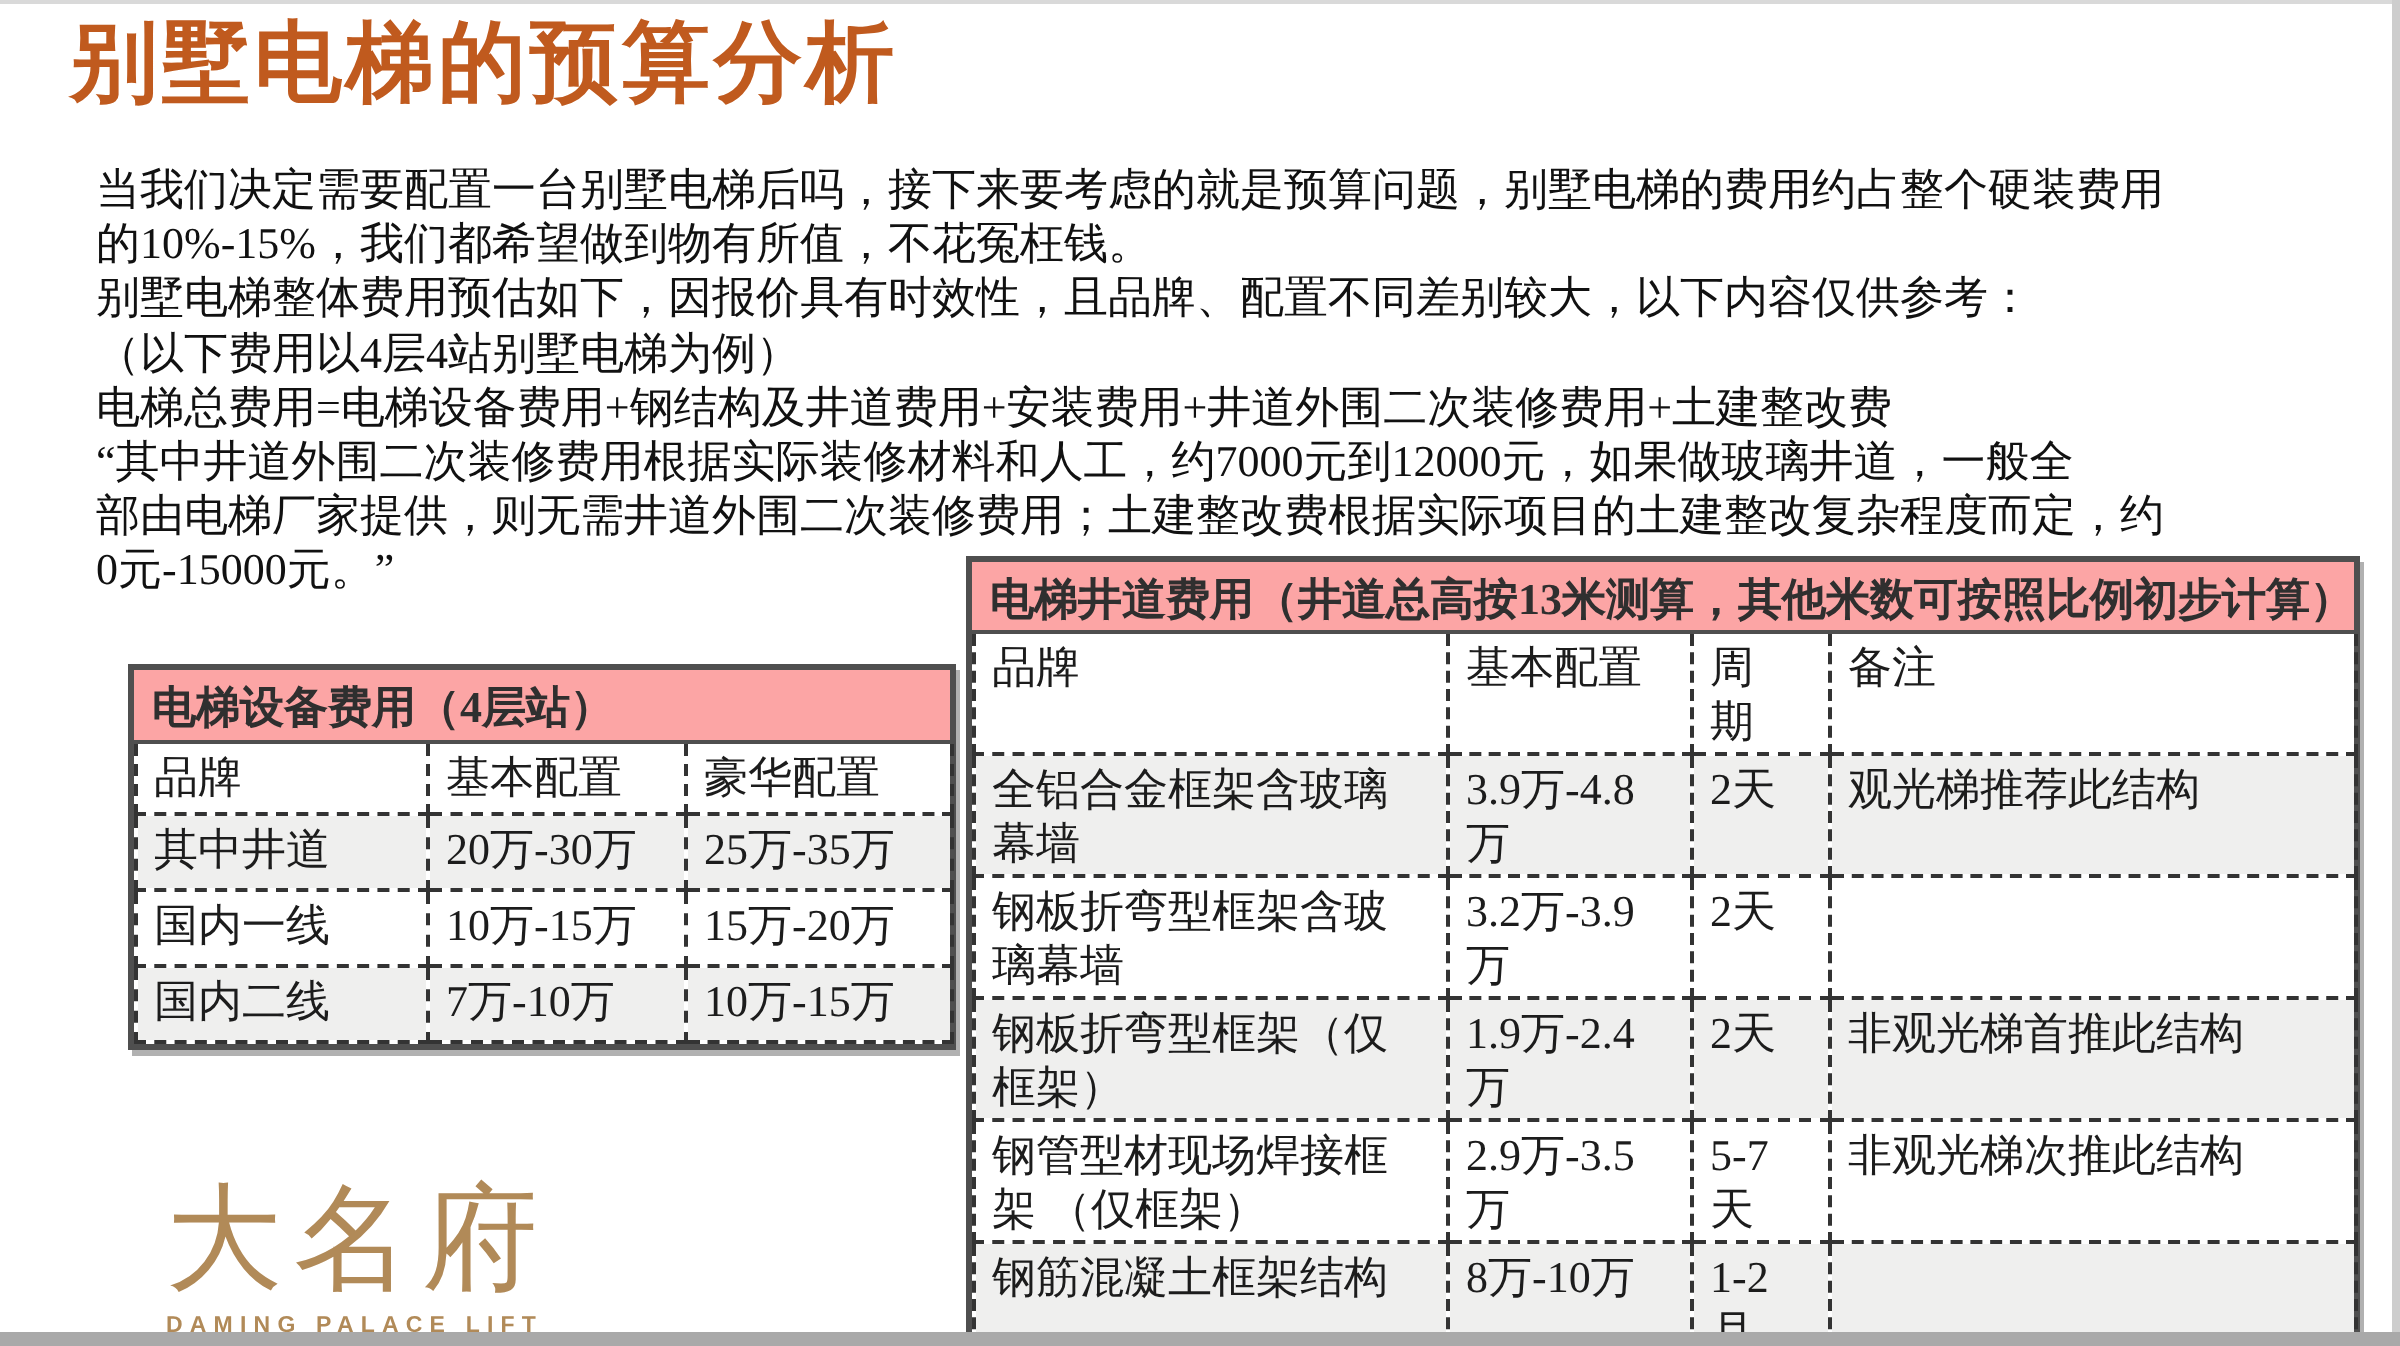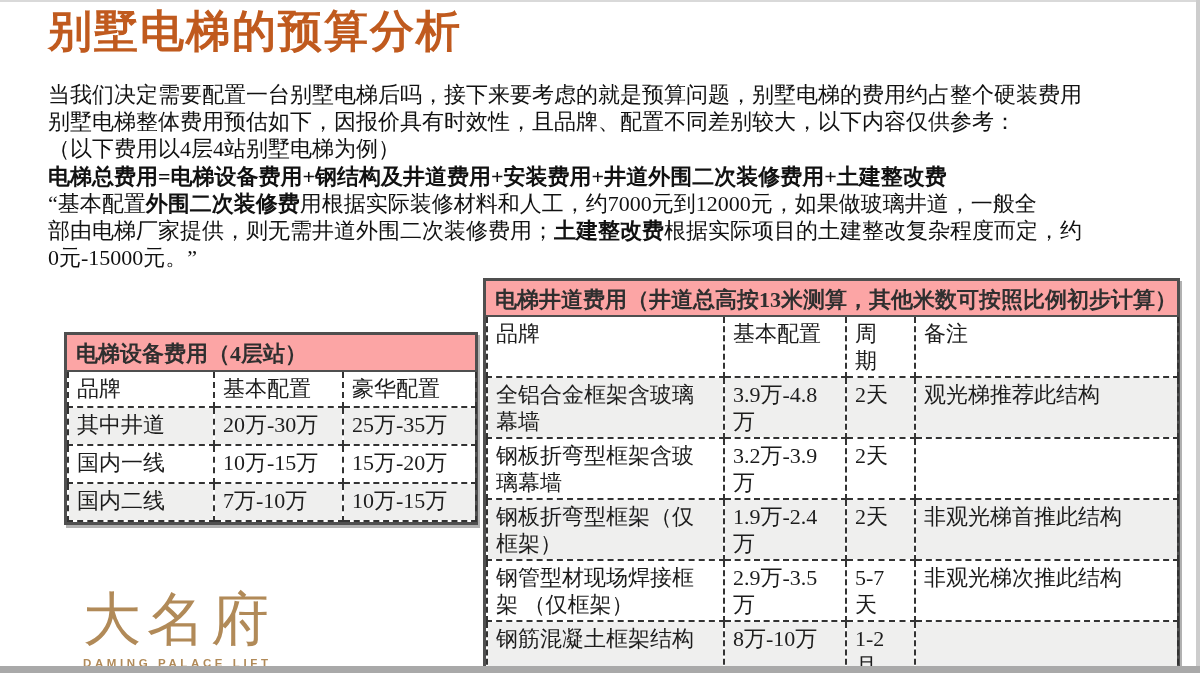--- a/index.html
+++ b/index.html
@@ -9,27 +9,27 @@
     background:#ffffff;
     overflow:hidden;
     font-family:"Liberation Serif","DejaVu Serif",serif;
     color:#111;
   }
   .edge-top{position:absolute;left:0;top:0;width:1200px;height:2px;background:#d9d9d9;}
   .edge-right{position:absolute;right:0;top:0;width:4px;height:673px;background:#cdcdcd;}
   .edge-bottom{position:absolute;left:0;bottom:0;width:1200px;height:7px;background:#a9a9a9;}
 
   .title{
-    position:absolute;left:48px;top:2px;margin:0;
+    position:absolute;left:35px;top:2px;margin:0;
     font-size:44px;font-weight:bold;color:#C05A1E;letter-spacing:2px;
   }
 
   .body-text{position:absolute;left:48px;top:81px;width:1120px;}
   .line{font-size:22px;line-height:27.2px;white-space:nowrap;}
-  .line .b{font-weight:bold;}
+  .line .b{font-weight:normal;}
 
   .tblwrap{
     position:absolute;
     border:3px solid #4f4f4f;
     box-shadow:2px 3px 0 rgba(125,125,125,.6);
     background:#ffffff;
   }
   .tblwrap.left{left:64px;top:332px;width:408px;}
   .tblwrap.right{left:483px;top:278px;width:691px;}
   .band{
@@ -69,24 +69,25 @@
 <body>
 
 <div class="slide">
   <div class="edge-top"></div>
   <div class="edge-right"></div>
 
   <h1 class="title">别墅电梯的预算分析</h1>
 
   <div class="body-text">
     <div class="line"><span>当我们决定需要配置一台别墅电梯后吗，接下来要考虑的就是预算问题，别墅电梯的费用约占整个硬装费用</span><span class="b"></span><span></span></div>
+    <div class="line"><span>的10%-15%，我们都希望做到物有所值，不花冤枉钱。</span><span class="b"></span><span></span></div>
     <div class="line"><span>别墅电梯整体费用预估如下，因报价具有时效性，且品牌、配置不同差别较大，以下内容仅供参考：</span><span class="b"></span><span></span></div>
     <div class="line"><span>（以下费用以4层4站别墅电梯为例）</span><span class="b"></span><span></span></div>
     <div class="line"><span></span><span class="b">电梯总费用=电梯设备费用+钢结构及井道费用+安装费用+井道外围二次装修费用+土建整改费</span><span></span></div>
-    <div class="line"><span>“基本配置</span><span class="b">外围二次装修费</span><span>用根据实际装修材料和人工，约7000元到12000元，如果做玻璃井道，一般全</span></div>
+    <div class="line"><span>“其中井道</span><span class="b">外围二次装修费</span><span>用根据实际装修材料和人工，约7000元到12000元，如果做玻璃井道，一般全</span></div>
     <div class="line"><span>部由电梯厂家提供，则无需井道外围二次装修费用；</span><span class="b">土建整改费</span><span>根据实际项目的土建整改复杂程度而定，约</span></div>
     <div class="line"><span>0元-15000元。”</span><span class="b"></span><span></span></div>
   </div>
 
   <div class="tblwrap left">
     <div class="band">电梯设备费用（4层站）</div>
     <table>
       <colgroup>
           <col style="width:146px">
           <col style="width:129px">

